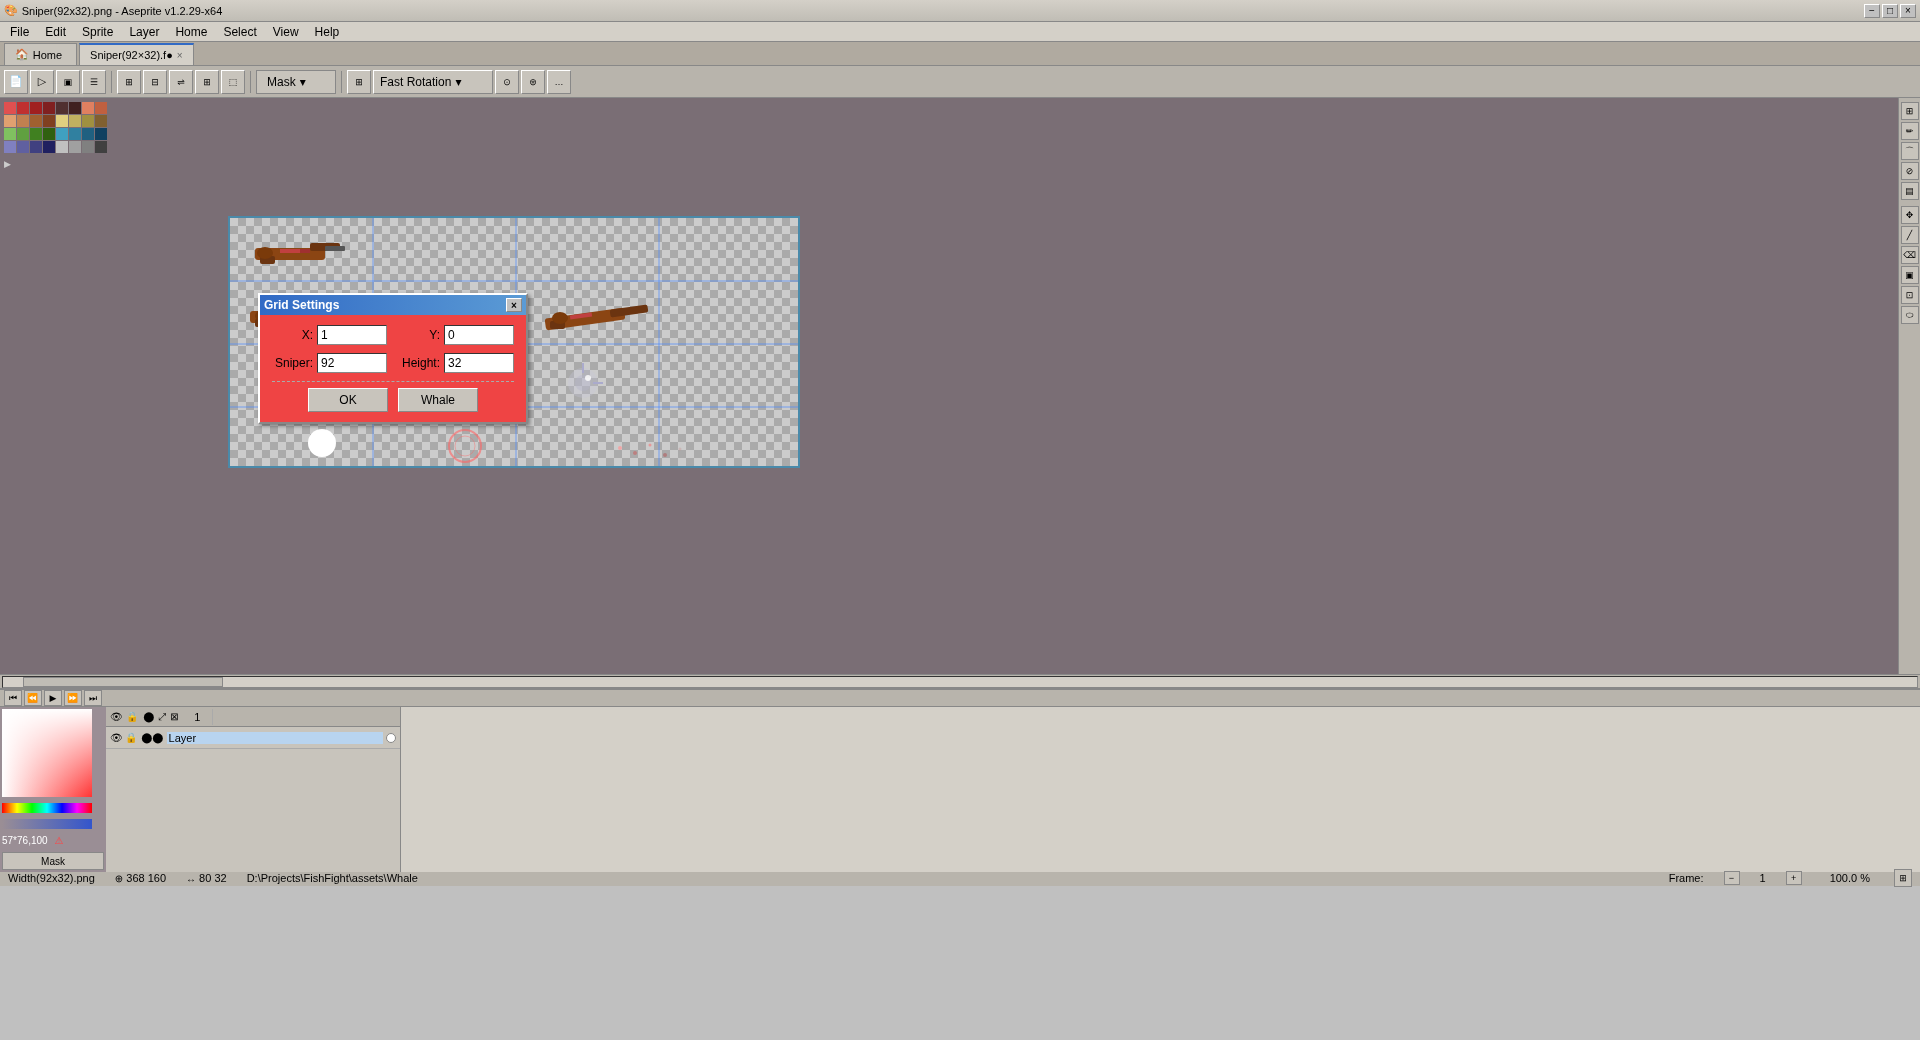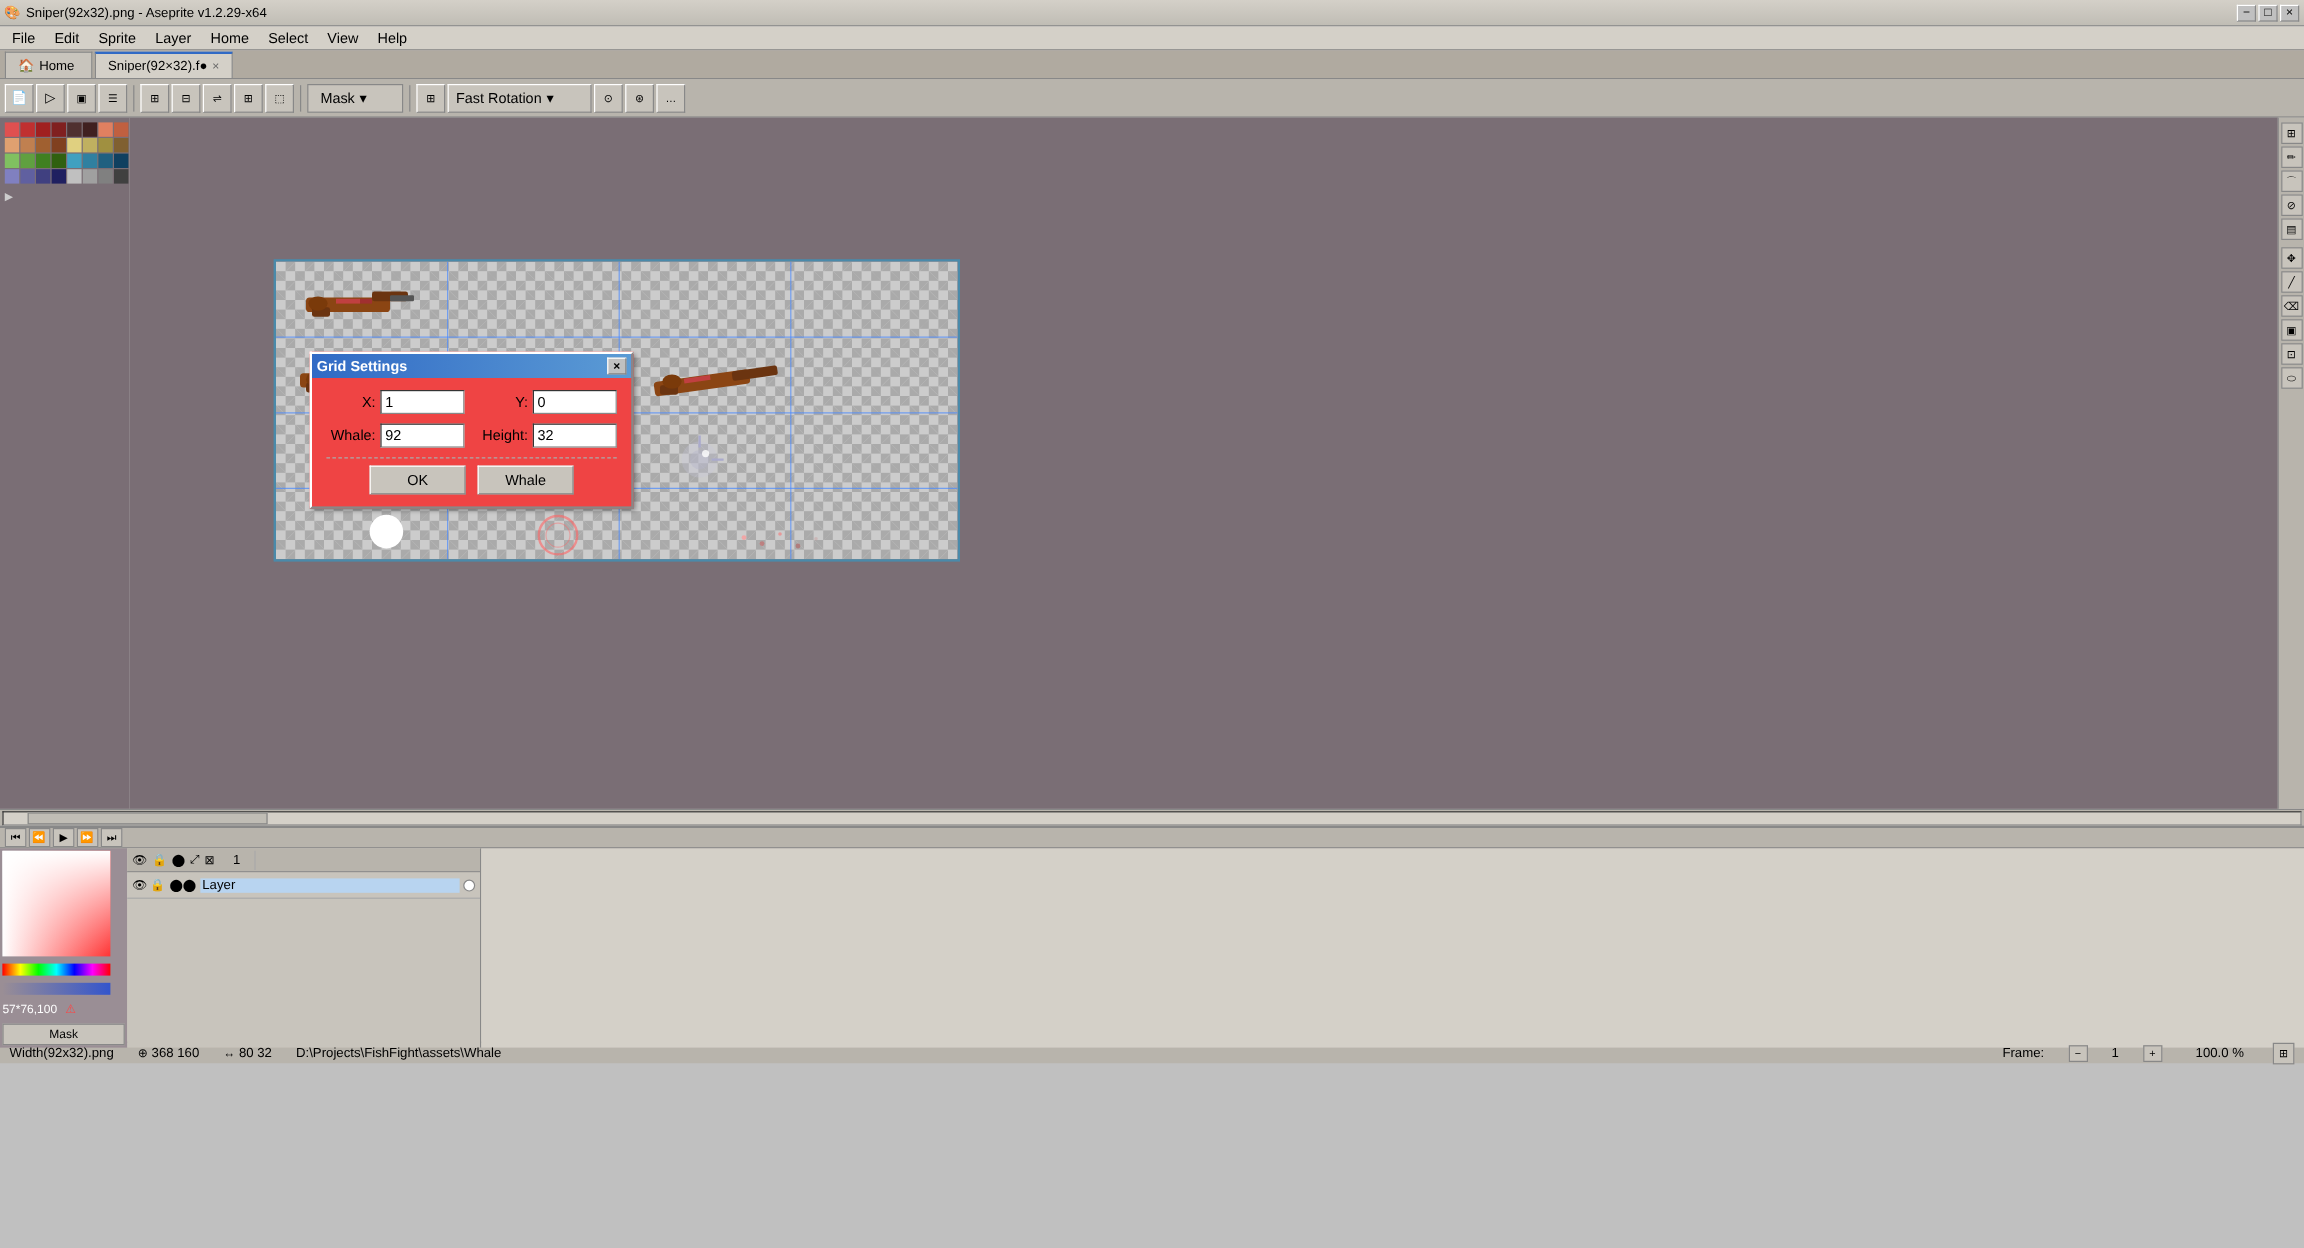--- a/index.html
+++ b/index.html
@@ -818,21 +818,21 @@
       <div id="dialog-close">×</div>
     </div>
     <div id="dialog-body">
       <div class="dialog-row">
         <span class="dialog-label">X:</span>
         <input class="dialog-input" type="text" value="1" style="">
         <span class="dialog-label" style="margin-left:8px;">Y:</span>
         <input class="dialog-input" type="text" value="0" style="">
       </div>
       <div class="dialog-row">
-        <span class="dialog-label">Whale:</span>
+        <span class="dialog-label">Sniper:</span>
         <input class="dialog-input" type="text" value="92" style="">
         <span class="dialog-label" style="margin-left:8px;">Height:</span>
         <input class="dialog-input" type="text" value="32" style="">
       </div>
       <hr class="dialog-separator">
       <div id="dialog-buttons">
         <div class="dialog-btn">OK</div>
         <div class="dialog-btn">Whale</div>
       </div>
     </div>

